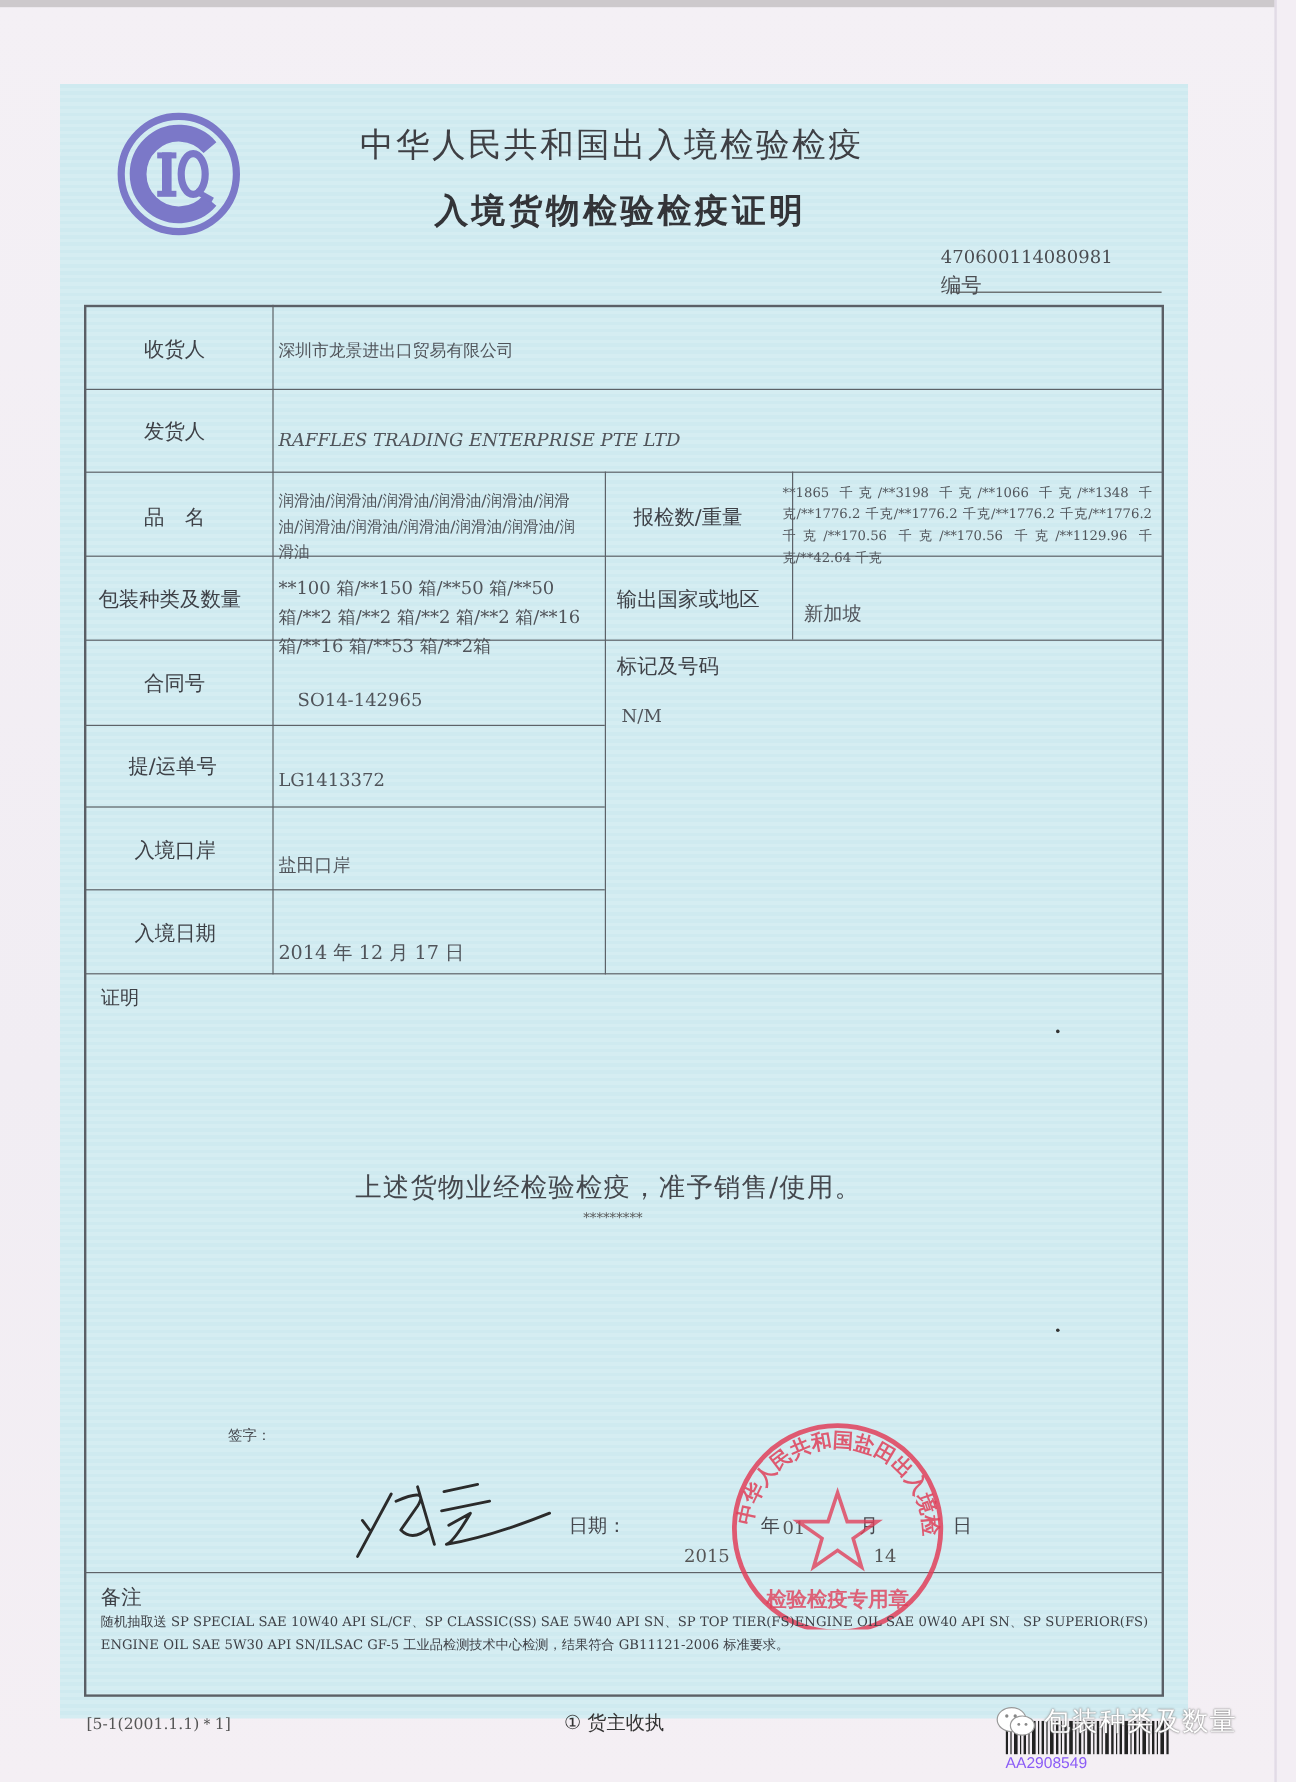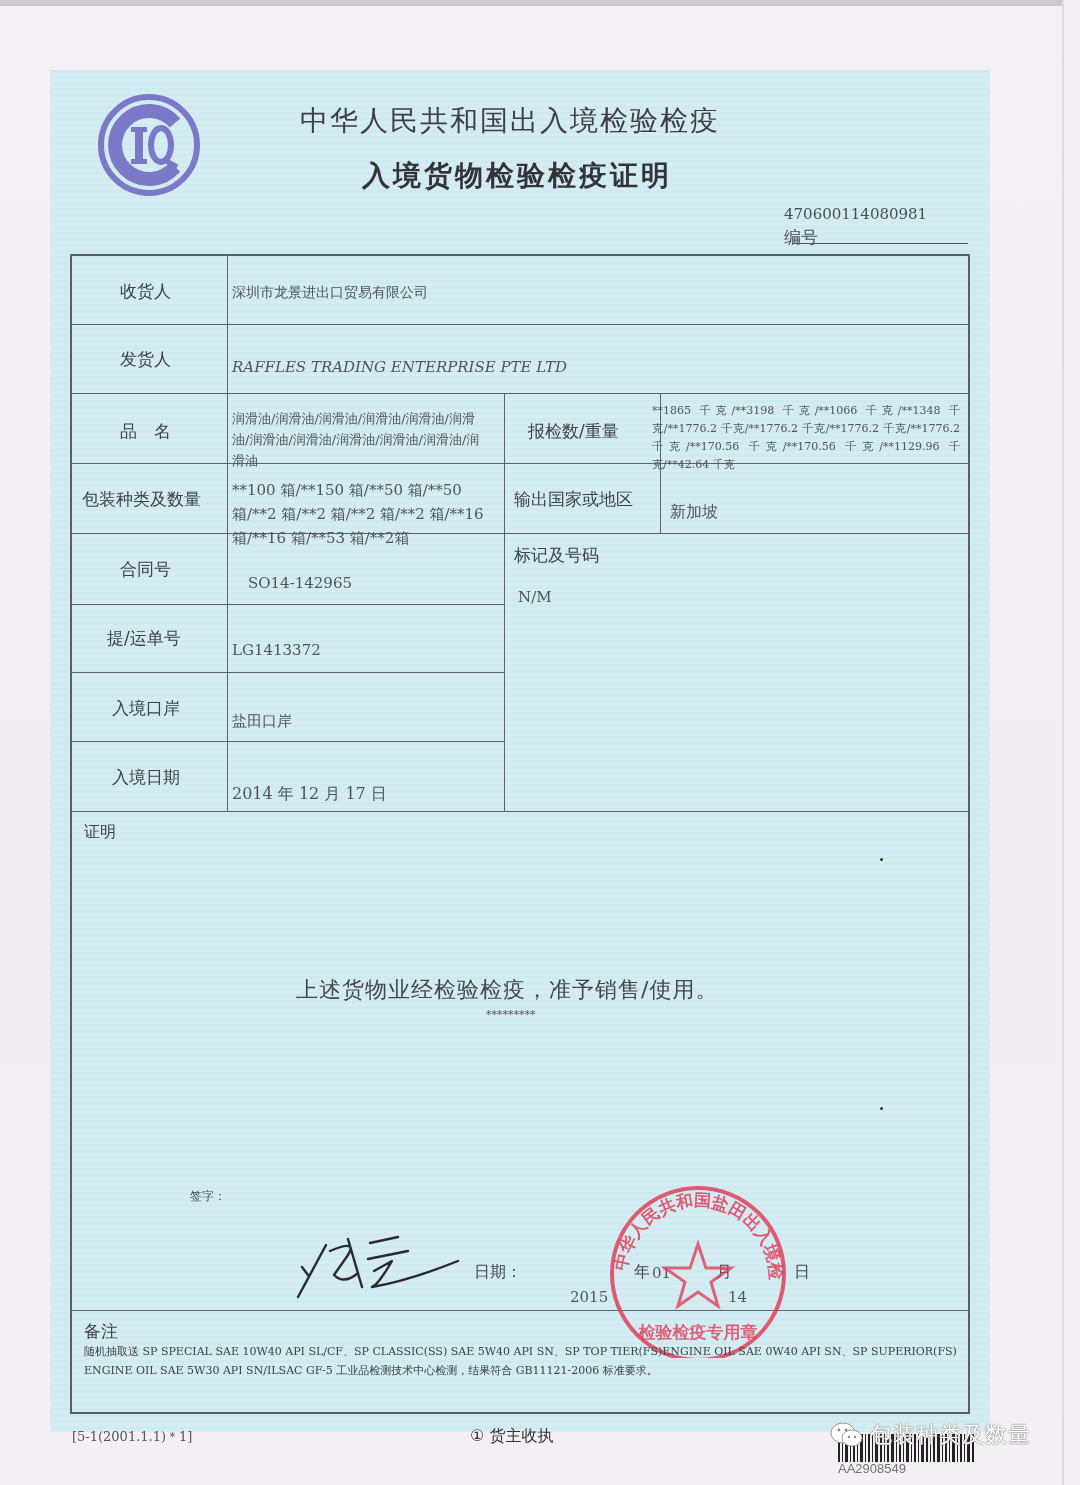--- a/index.html
+++ b/index.html
@@ -56,21 +56,21 @@
 
   .signature { position: absolute; left: 288px; top: 1215px; width: 180px; height: 95px; }
   .seal { position: absolute; left: 598px; top: 1178px; width: 200px; height: 180px; }
 
   .remarks-label { position: absolute; left: 84px; top: 1320px; font-family: "DejaVu Sans", sans-serif; font-size: 17px; color:#3e4147; }
   .remarks-text { position: absolute; left: 84px; top: 1342px; width: 880px; font-size: 11px; line-height: 19px; color:#3e4147; }
 
   .form-code { position: absolute; left: 72px; top: 1428px; font-size: 13px; color:#555; }
   .copy-label { position: absolute; left: 470px; top: 1426px; font-family: "DejaVu Sans", sans-serif; font-size: 16px; color:#333; }
   .barcode { position: absolute; left: 838px; top: 1434px; width: 136px; height: 28px; }
-  .barcode-num { position: absolute; left: 838px; top: 1461px; font-family: "Liberation Sans", sans-serif; font-size: 13px; color:#737373; }
+  .barcode-num { position: absolute; left: 838px; top: 1461px; font-family: "Liberation Sans", sans-serif; font-size: 13px; color:#8b5cf6; }
   .watermark { position: absolute; left: 830px; top: 1420px; display: flex; align-items: center; gap: 6px; }
   .wm-icon { width: 34px; height: 28px; }
   .wm-text { font-family: "DejaVu Sans", sans-serif; font-size: 22px; color: #ffffff; text-shadow: 0 0 2px #888, 0 0 1px #777; letter-spacing: 1px; }
   .dot { position: absolute; width: 3px; height: 3px; background:#333; border-radius: 50%; }
 </style>
 </head>
 <body>
 
 <div class="page-edge"></div>
 <div class="top-strip"></div>

